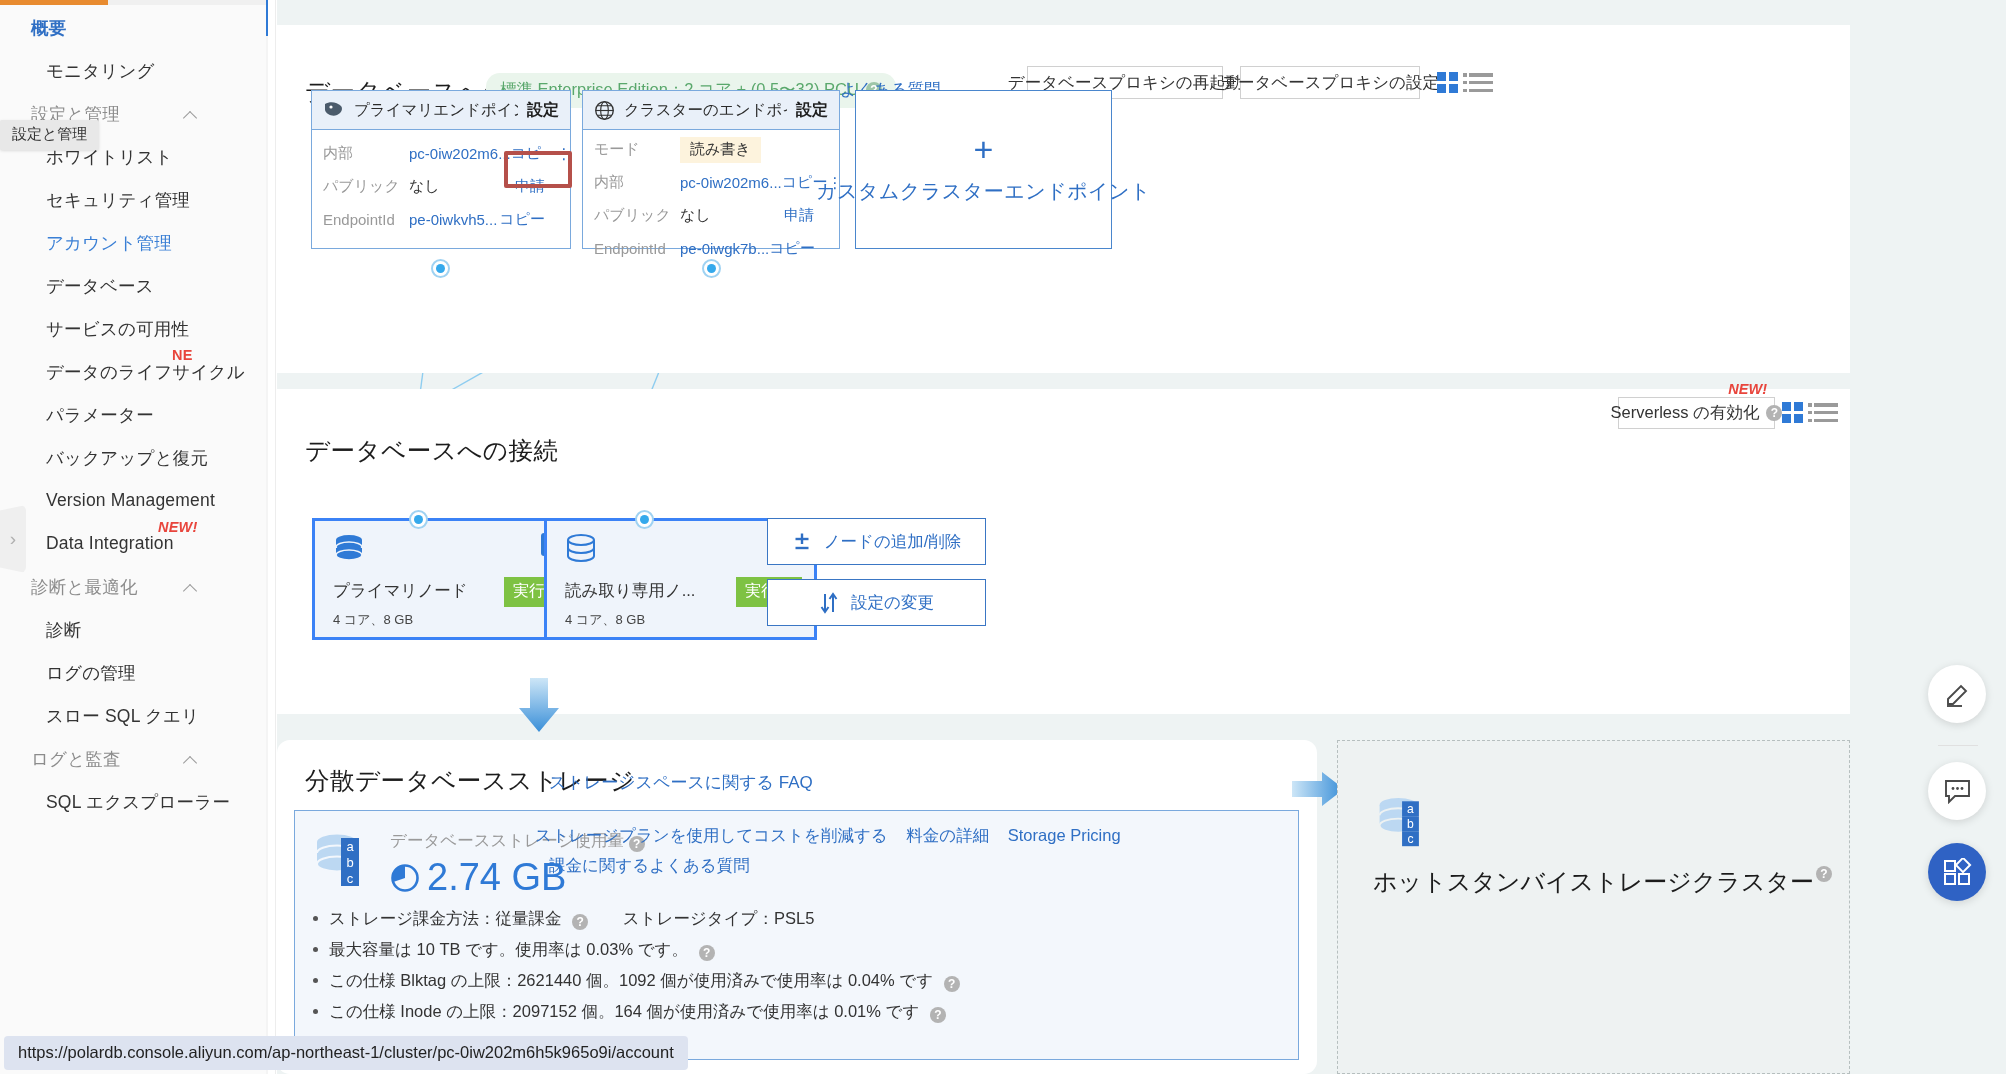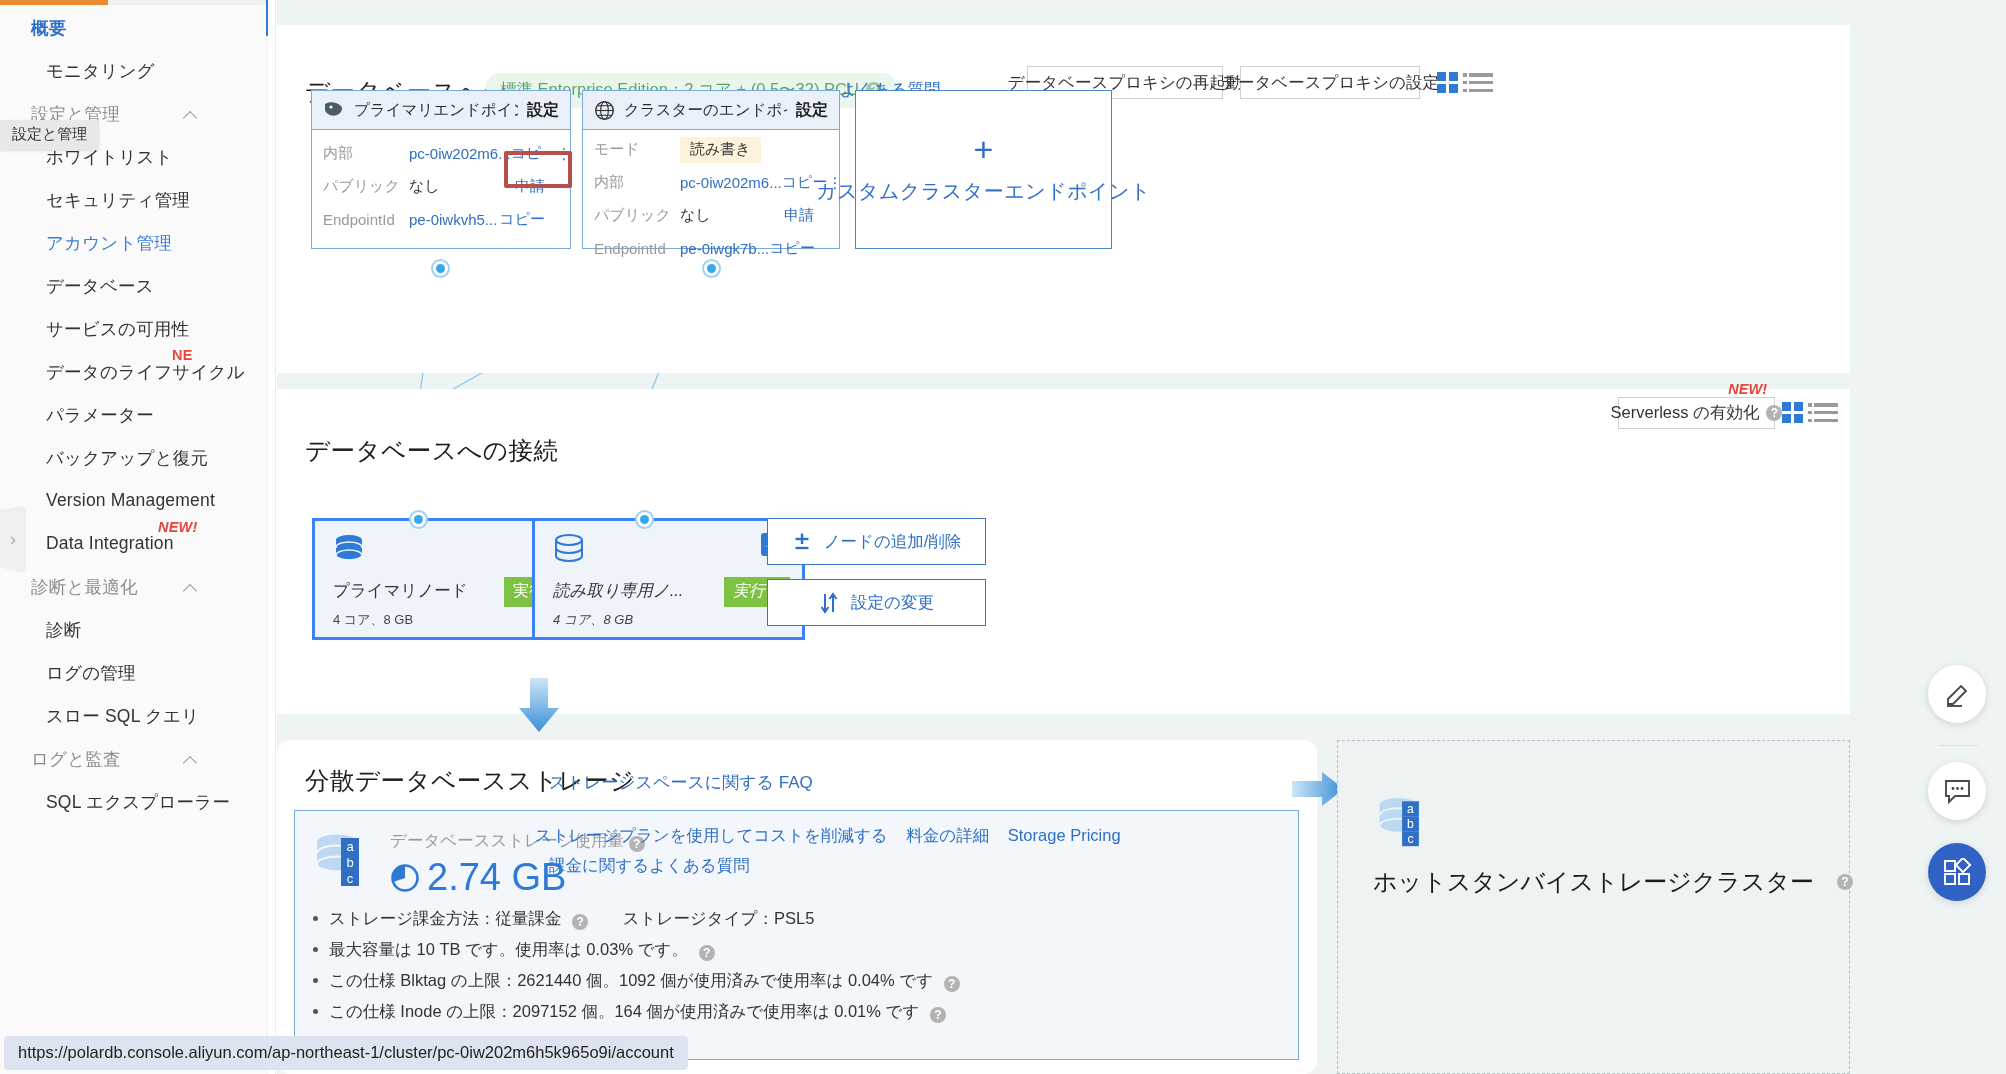--- a/index.html
+++ b/index.html
@@ -235,21 +235,21 @@
   }
   .stor-list li:before {
     content:""; position:absolute; left:4px; top:13px;
     width:5px; height:5px; border-radius:50%; background:#555;
   }
   .stor-list .qmark { position:relative; top:2px; margin-left:6px; }
 
   
   .hot-title {
     position:absolute; left:35px; top:125px;
-    font-size:24px; color:#1c1c1c; display:flex; align-items:center; gap:23px;
+    font-size:24px; color:#1c1c1c; display:flex; gap:2px;
     white-space:nowrap;
   }
   .arrow-right { position:absolute; left:1015px; top:772px; width:52px; height:34px; }
 
   
   #float-rail {
     position:absolute; right:0; top:665px; width:96px; height:250px;
   }
   .fbtn {
     position:absolute; left:18px;
@@ -496,21 +496,21 @@
           <svg width="19" height="12" viewBox="0 0 19 12">
               <polyline points="1,8 4,3 7,9 10,4 13,7 18,2" fill="none" stroke="#fff" stroke-width="1.8"></polyline>
             </svg>
         </span>
         <span class="nm">プライマリノード</span>
         <span class="st">実行中</span>
         <span class="spec">4 コア、8 GB</span>
       </div>
       <div class="dot" style="left:132px; top:11px; position:absolute; top:121px; left:132px;"></div>
 
-      <div class="node-card" style="left:255px; top:129px;font-style:italic;">
+      <div class="node-card" style="left:267px; top:129px;">
         <span class="dbico">
           <svg width="34" height="33" viewBox="0 0 34 33">
             <ellipse cx="17" cy="6" rx="13" ry="5" fill="none" stroke="#2f7ad6" stroke-width="2"></ellipse>
             <path d="M4 6 v8 a13 5 0 0 0 26 0 v-8" fill="none" stroke="#2f7ad6" stroke-width="2"></path>
             <path d="M4 14 v8 a13 5 0 0 0 26 0 v-8" fill="none" stroke="#2f7ad6" stroke-width="2"></path>
           </svg>
         </span>
         <span class="chart-btn">
           <svg width="19" height="12" viewBox="0 0 19 12">
               <polyline points="1,8 4,3 7,9 10,4 13,7 18,2" fill="none" stroke="#fff" stroke-width="1.8"></polyline>

